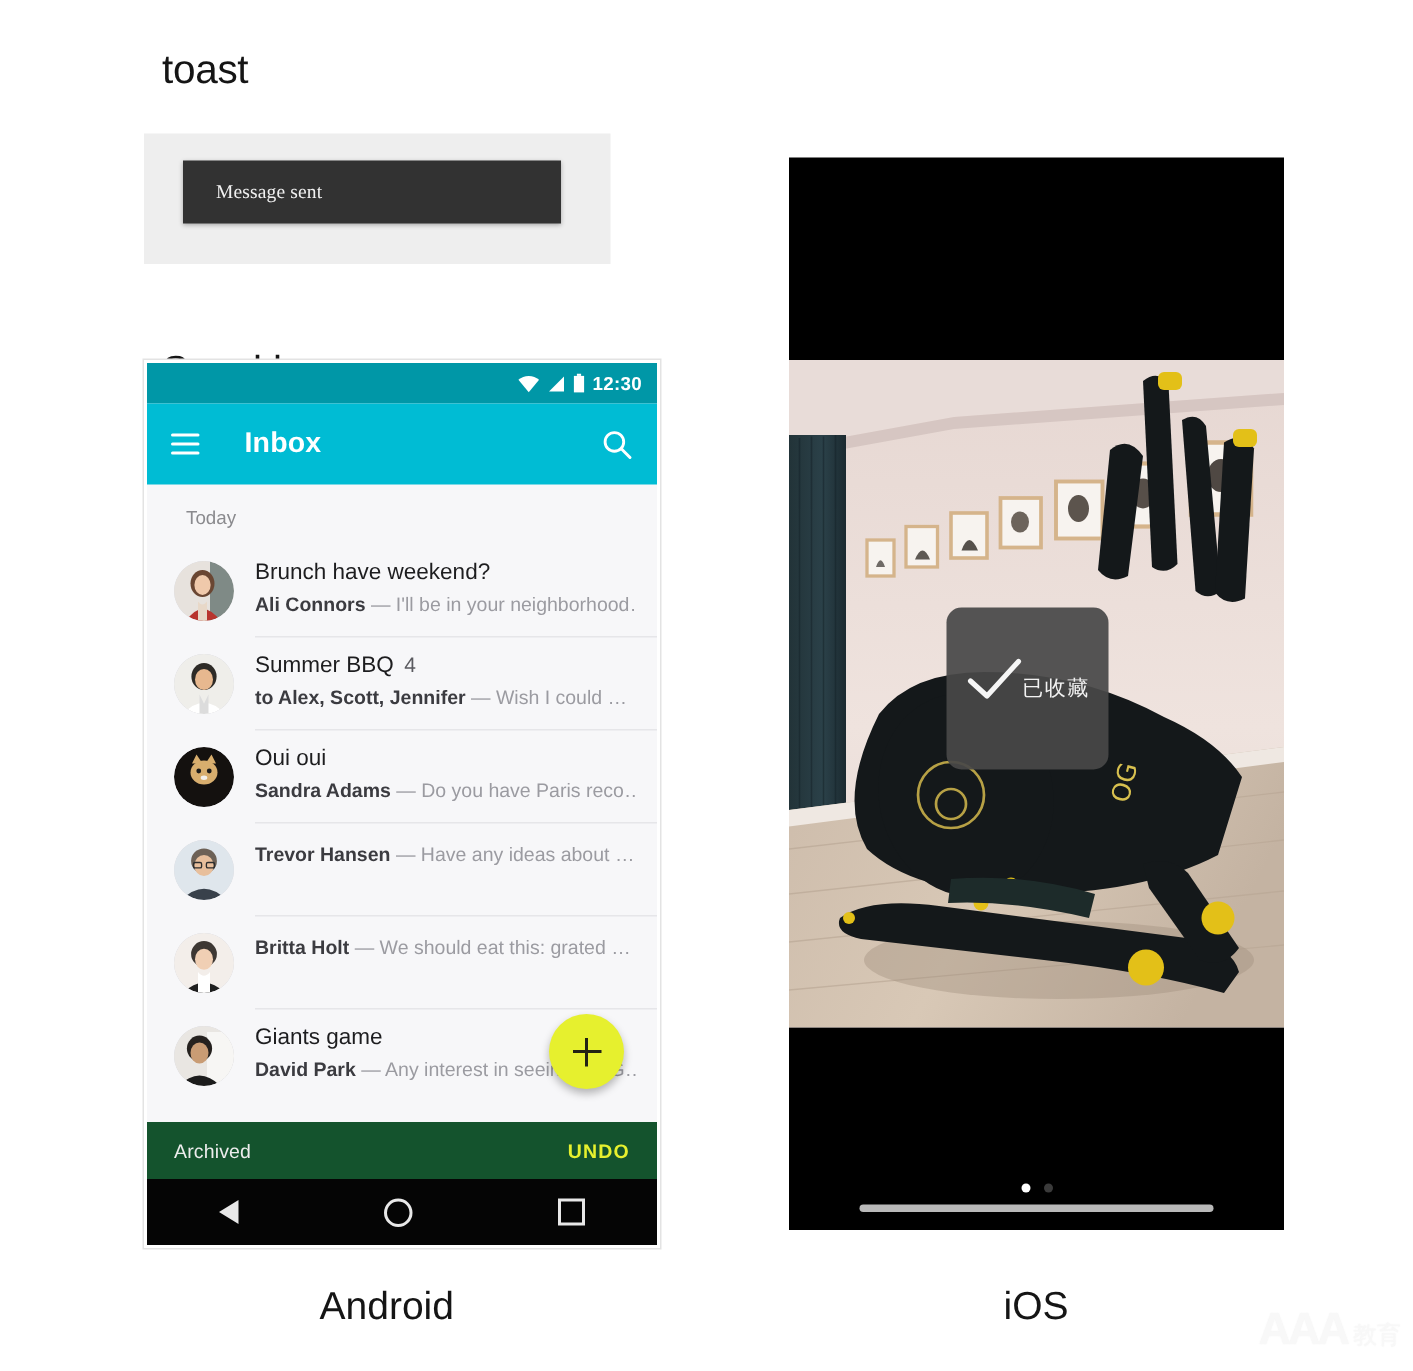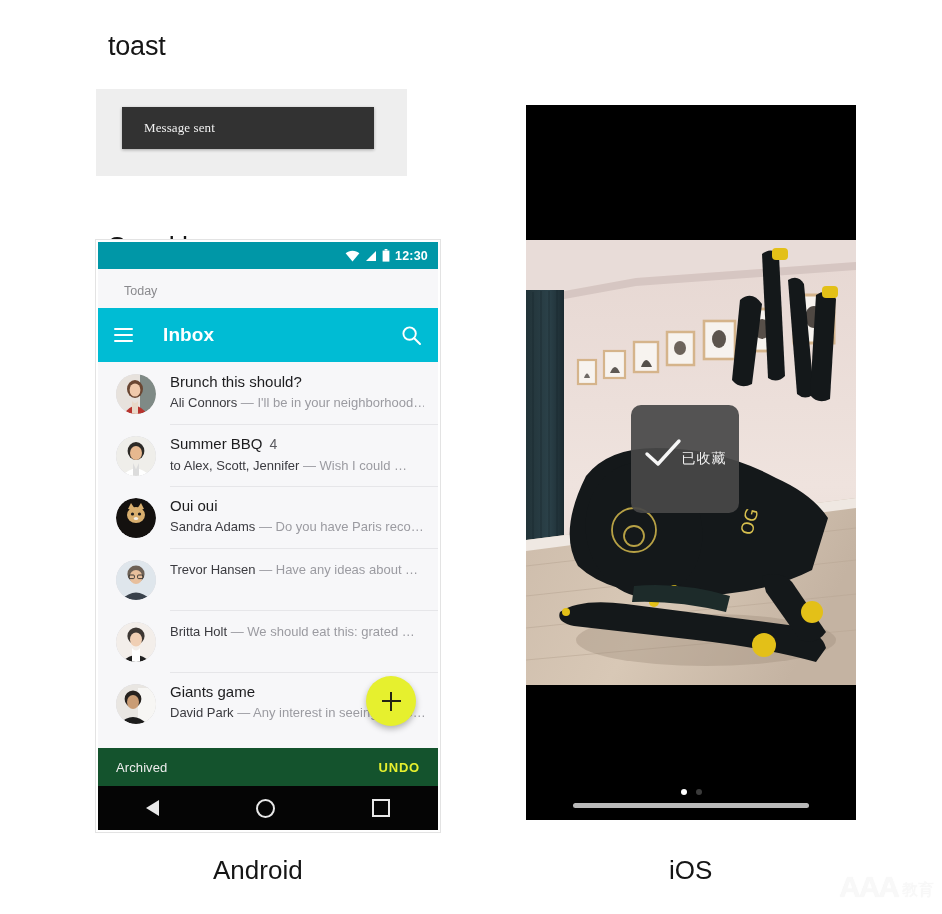--- a/index.html
+++ b/index.html
@@ -177,21 +177,21 @@
   .mail-preview {
     font-size: 13px;
     line-height: 18px;
     margin-top: 3px;
     white-space: nowrap;
     overflow: hidden;
     color: #9b9ba1;
   }
   .mail-sender {
     color: #3b3b40;
-    font-weight: 400;
+    font-weight: 700;
   }
 
   
   #android-fab {
     position: absolute;
     right: 22px;
     top: 434px;
     width: 50px;
     height: 50px;
     border-radius: 50%;
@@ -400,34 +400,34 @@
       <svg class="sb-icon" width="12" height="12" viewBox="0 0 12 12">
         <path d="M11 1 L11 11 L1 11 Z" fill="#ffffff"></path>
       </svg>
       <svg class="sb-icon" width="8" height="13" viewBox="0 0 8 13">
         <rect x="2.6" y="0" width="2.8" height="1.6" fill="#ffffff"></rect>
         <rect x="0.6" y="1.6" width="6.8" height="11" fill="#ffffff"></rect>
       </svg>
       <span class="status-time">12:30</span>
     </div>
 
-    <div id="today-label">Today</div>
-
     <div id="android-appbar">
       <div class="hamburger">
         <i></i>
           <i></i>
           <i></i>
       </div>
       <span class="appbar-title">Inbox</span>
       <svg width="21" height="21" viewBox="0 0 21 21">
         <circle cx="8.6" cy="8.6" r="6.2" fill="none" stroke="#ffffff" stroke-width="1.9"></circle>
         <line x1="13.2" y1="13.2" x2="19" y2="19" stroke="#ffffff" stroke-width="2" stroke-linecap="round"></line>
       </svg>
     </div>
+
+    <div id="today-label">Today</div>
 
     <ul class="mail-list">
 
       <li class="mail-row">
         <div class="avatar">
           <svg width="40" height="40" viewBox="0 0 40 40">
             <defs>
                 <clipPath id="c1">
                   <circle cx="20" cy="20" r="20"></circle>
                 </clipPath>
@@ -437,21 +437,21 @@
               <rect x="24" width="16" height="40" fill="#7f8a86"></rect>
               <ellipse cx="19" cy="15" rx="8" ry="9" fill="#6a4632"></ellipse>
               <ellipse cx="19" cy="16" rx="5.4" ry="6.6" fill="#f0c9ab"></ellipse>
               <path d="M8 40 Q19 24 31 40 Z" fill="#b8342e"></path>
               <path d="M16 27 Q19 31 22 27 L22 40 L16 40 Z" fill="#e8d8c8"></path>
             </g>
           </svg>
         </div>
         <div class="mail-body">
           <div class="mail-subject">
-            <span>Brunch this should?</span>
+            <span>Brunch have weekend?</span>
           </div>
           <div class="mail-preview">
             <span class="mail-sender">Ali Connors</span>
             <span>— I'll be in your neighborhood…</span>
           </div>
         </div>
       </li>
 
       <li class="mail-row">
         <div class="avatar">

